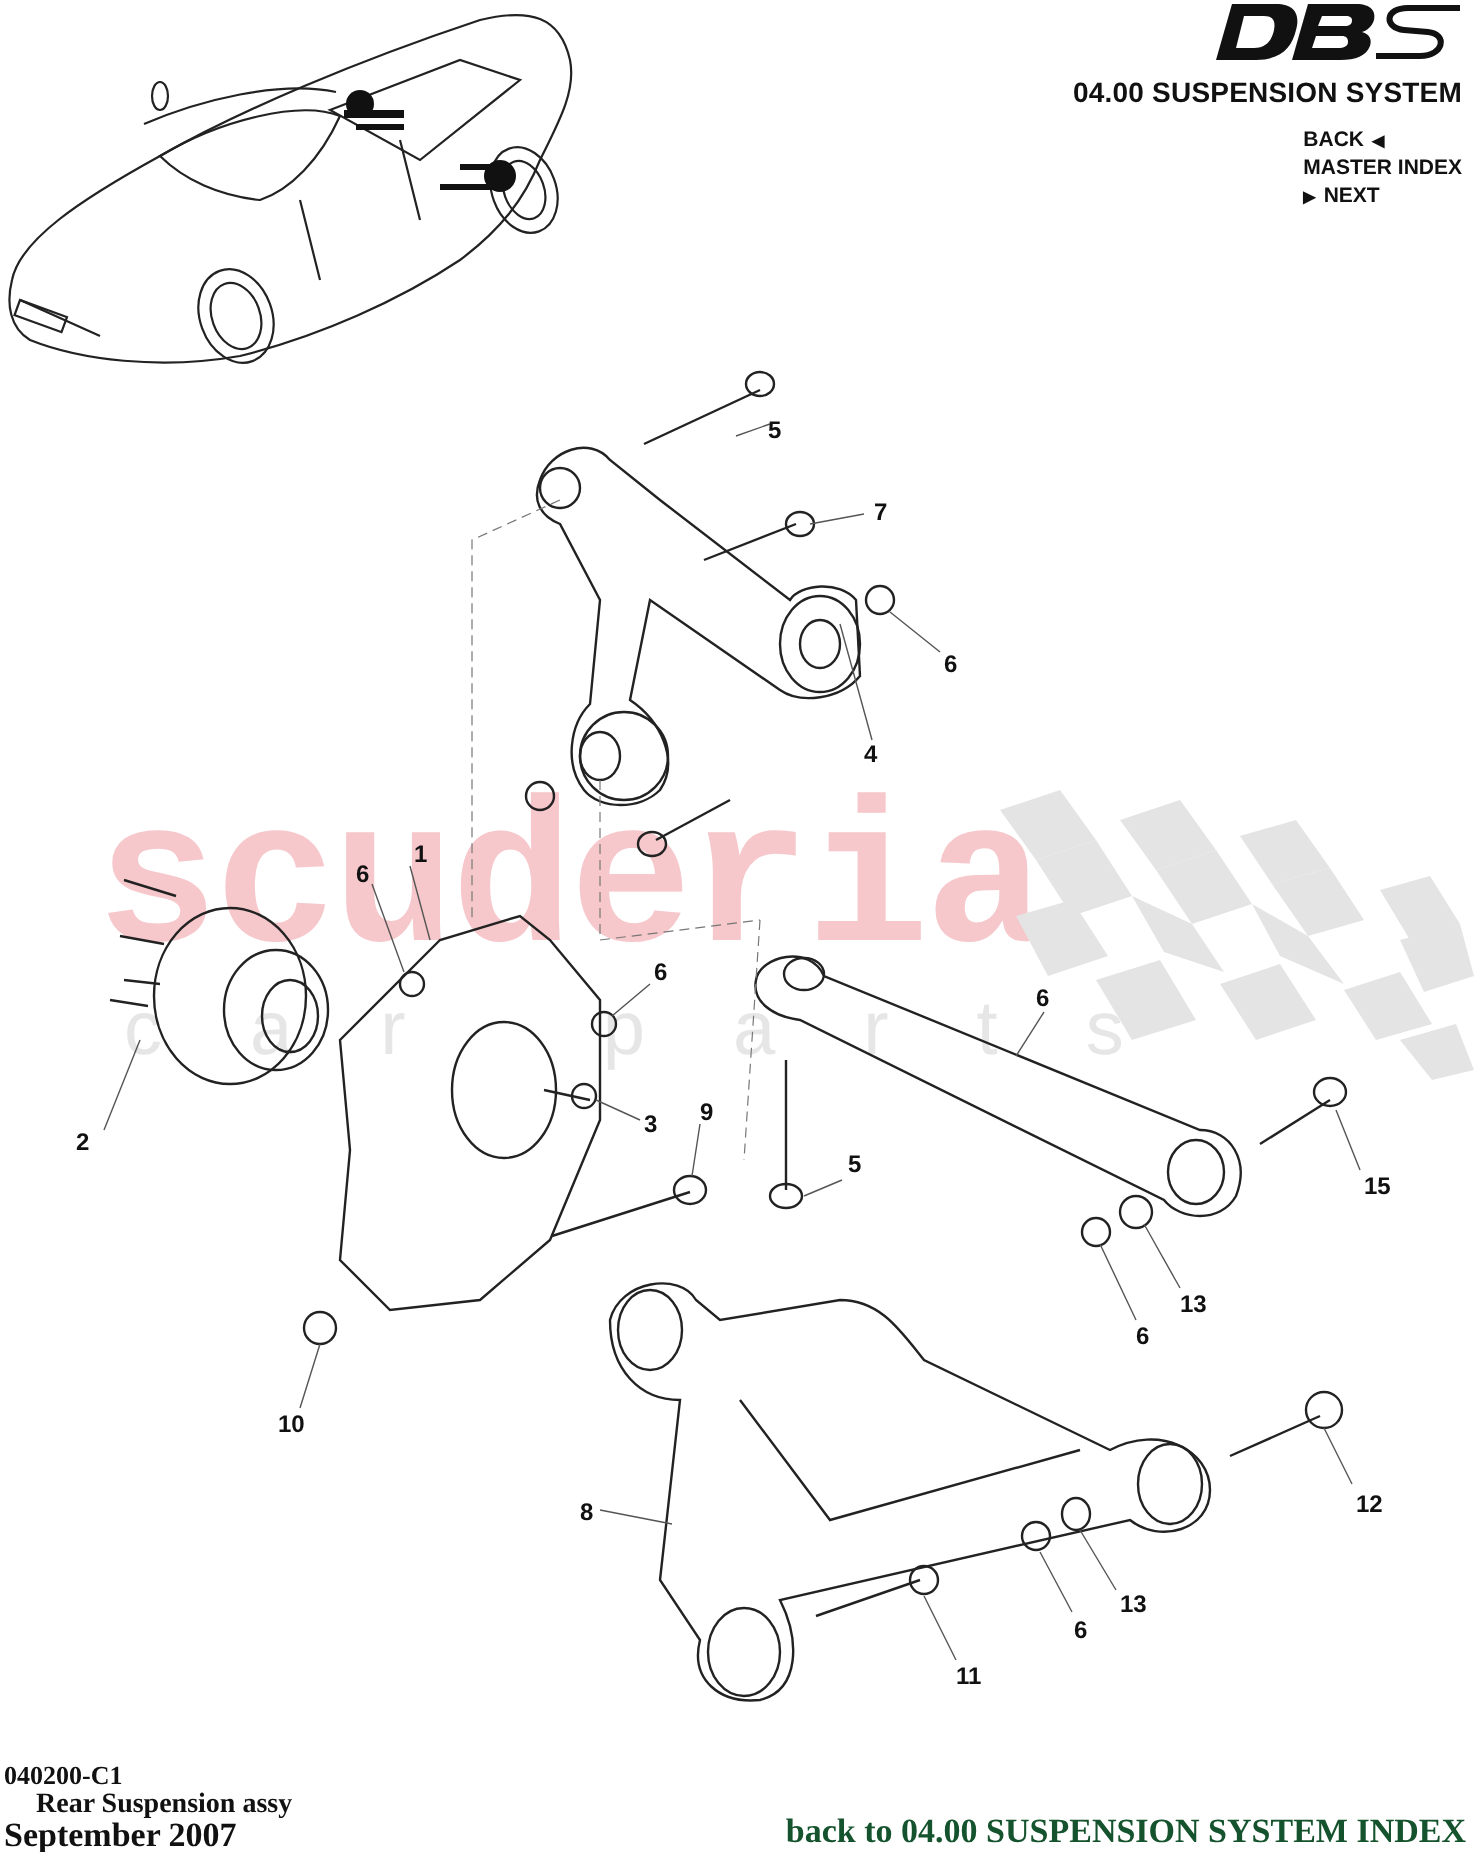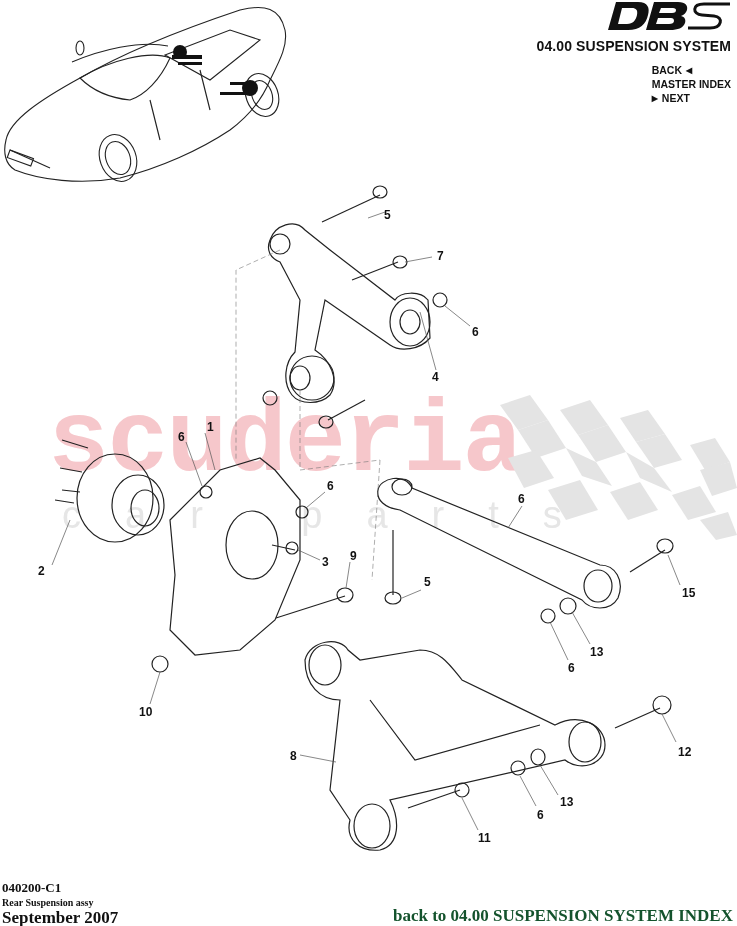--- a/index.html
+++ b/index.html
@@ -5,21 +5,21 @@
   html, body { margin:0; padding:0; background:#ffffff; }
   body { width:737px; height:926px; position:relative; overflow:hidden; font-family:"Liberation Sans", sans-serif; color:#111; }
   .abs { position:absolute; }
   .logo { right:4px; top:0px; width:125px; height:32px; }
   .sys-title { right:6px; top:38px; font-family:"Liberation Sans", sans-serif; font-size:14px; font-weight:bold; letter-spacing:0.1px; color:#111; }
   .nav { right:6px; top:64px; font-size:10.5px; font-weight:bold; display:flex; gap:2px; color:#111;flex-direction:column; }
   .nav a { color:#111; text-decoration:none; cursor:pointer; display:flex; align-items:center; gap:4px; }
   .tri { font-size:8px; }
   .footer-left { left:2px; top:880px; font-family:"Liberation Serif", serif; font-weight:bold; color:#111; line-height:15px; }
   .footer-left .code { font-size:13px; }
-  .footer-left .name { font-size:10px; }
+  .footer-left .name { font-size:14px;margin-left:16px; }
   .footer-left .date { font-size:17px; }
   .footer-right { right:4px; top:906px; font-family:"Liberation Serif", serif; font-weight:bold; font-size:17px; color:#14532d; cursor:pointer; }
   .callout { font-family:"Liberation Sans", sans-serif; font-weight:bold; font-size:12px; color:#111; }
   .wm { left:48px; top:392px; font-family:Liberation Mono, monospace; font-size:102px; font-weight:bold; color:#f6c7cb; letter-spacing:-2px; line-height:1; }
   .wm-sub { left:62px; top:496px; font-family:"Liberation Sans", sans-serif; font-size:38px; color:#e6e6e6; letter-spacing:44px; line-height:1; }
   svg.diag { position:absolute; left:0; top:0; }
 </style>
 </head>
 <body>
 

